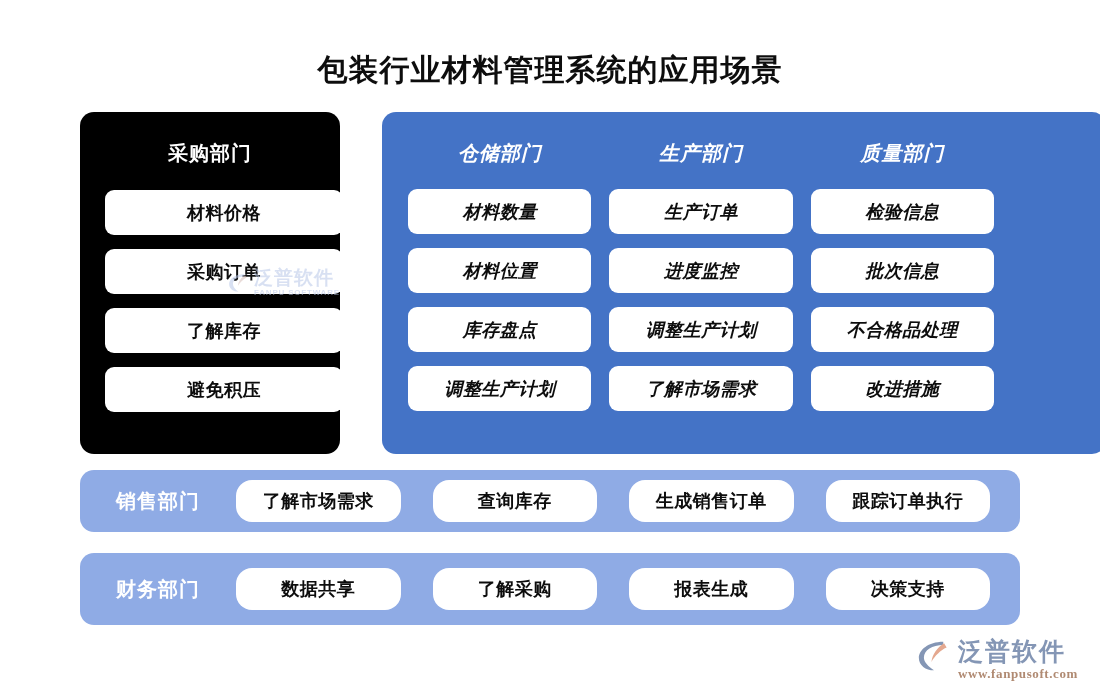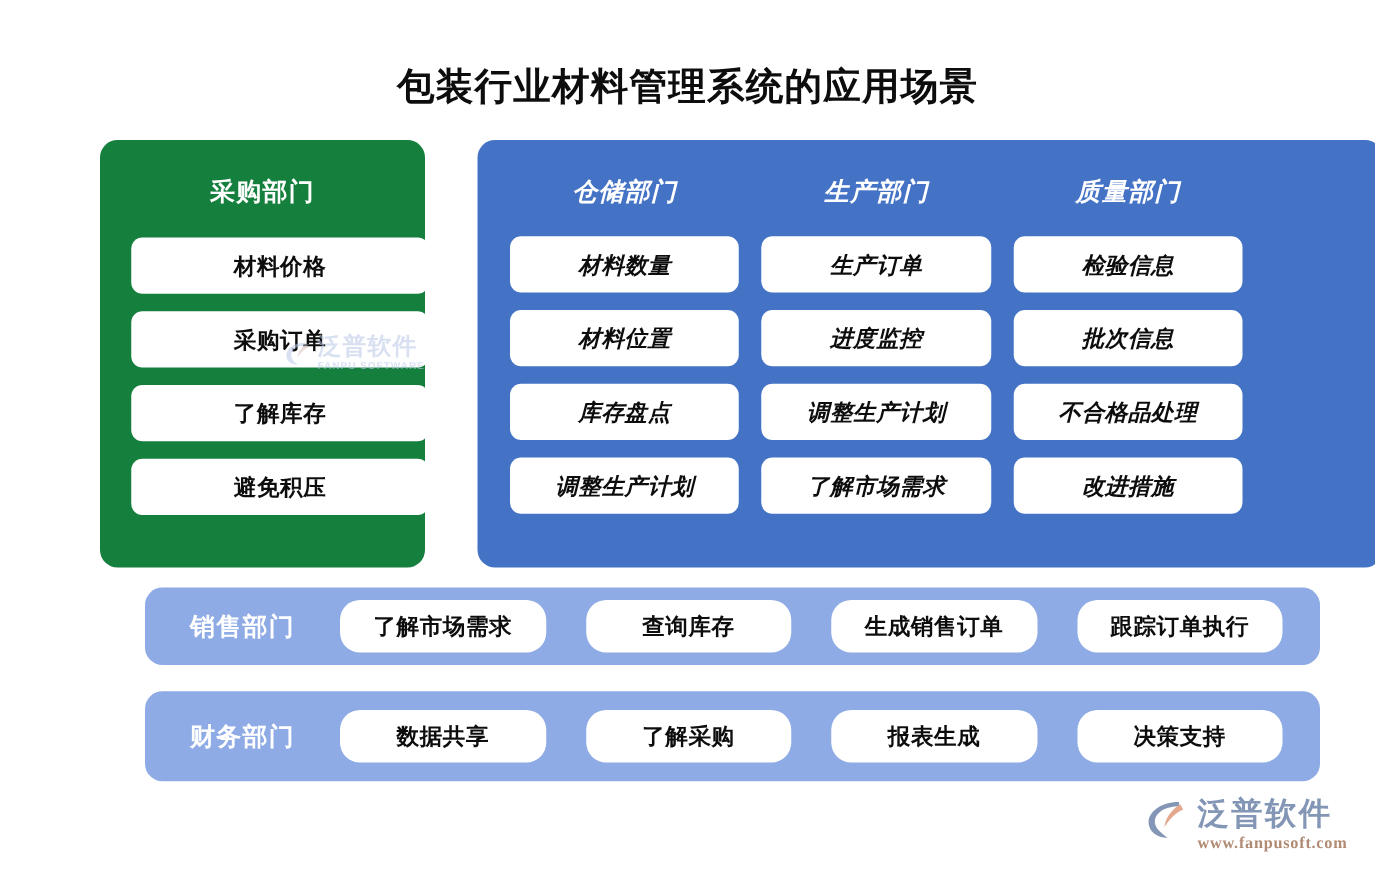--- a/index.html
+++ b/index.html
@@ -77,21 +77,21 @@
     position: absolute;
     border-radius: 14px;
     box-sizing: border-box;
   }
 
   #panel-purchasing {
     left: 80px;
     top: 112px;
     width: 260px;
     height: 342px;
-    background: #15803d;
+    background: #000000;
   }
 
   #panel-core {
     left: 382px;
     top: 112px;
     width: 724px;
     height: 342px;
     background: #4473c6;
     font-style: italic;
   }
@@ -170,21 +170,20 @@
   
   .row-panel {
     position: absolute;
     left: 80px;
     width: 940px;
     border-radius: 14px;
     background: #8fabe5;
     box-sizing: border-box;
     display: flex;
     align-items: center;
-    margin-left: 36px;
   }
   #panel-sales {
     top: 470px;
     height: 62px;
   }
   #panel-finance {
     top: 553px;
     height: 72px;
   }
 

